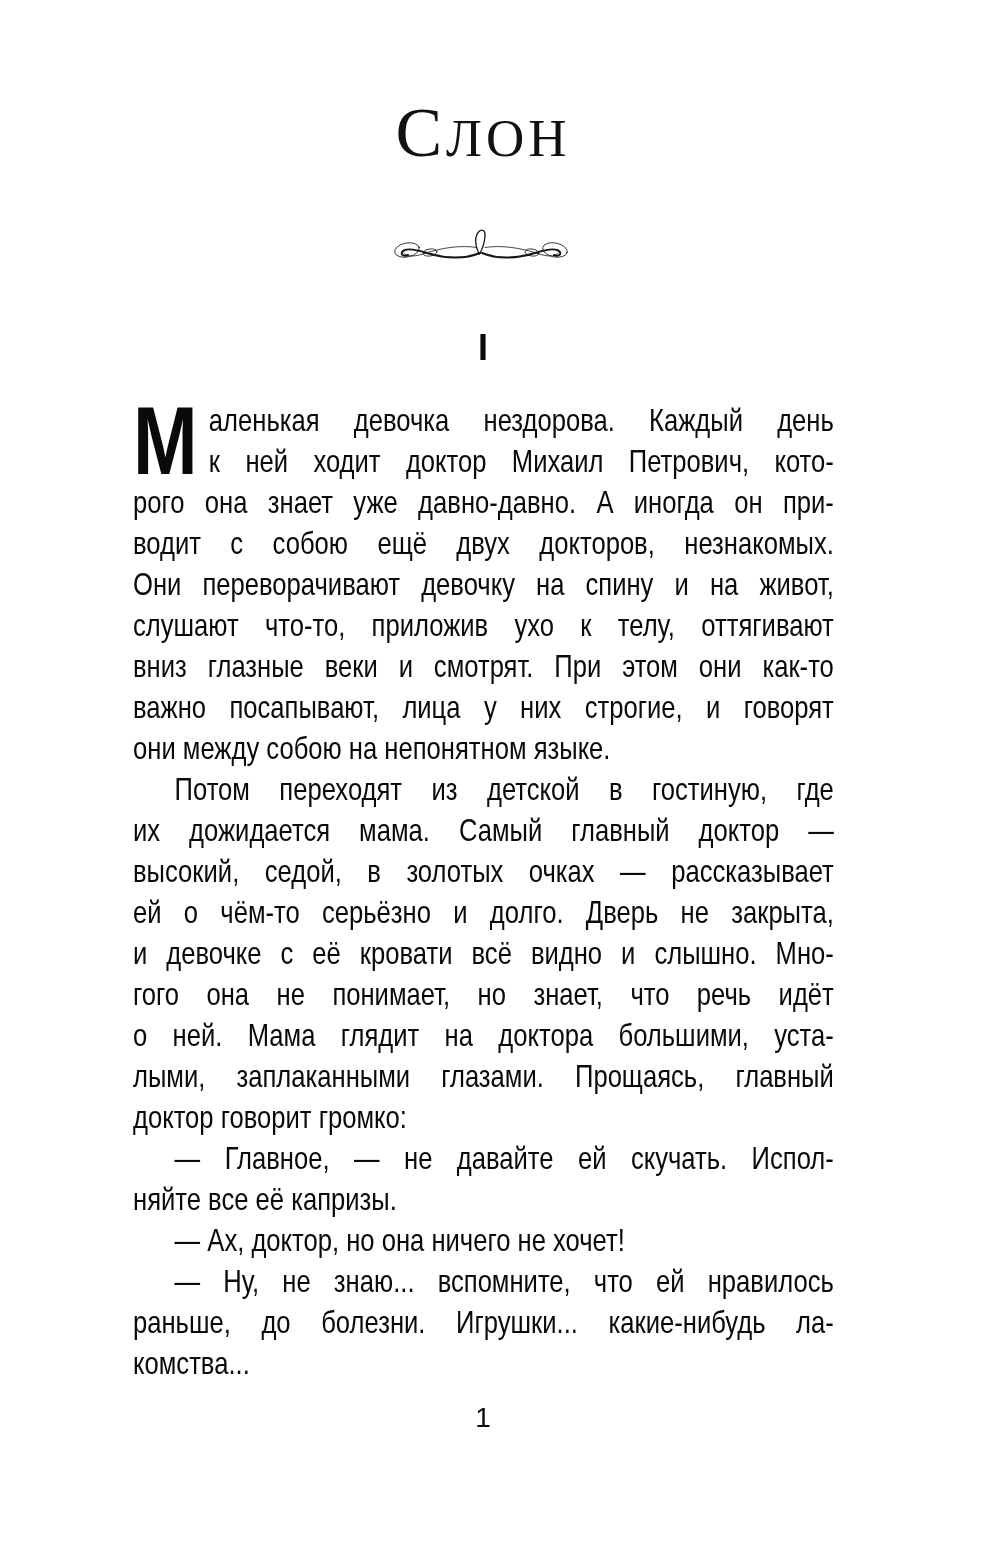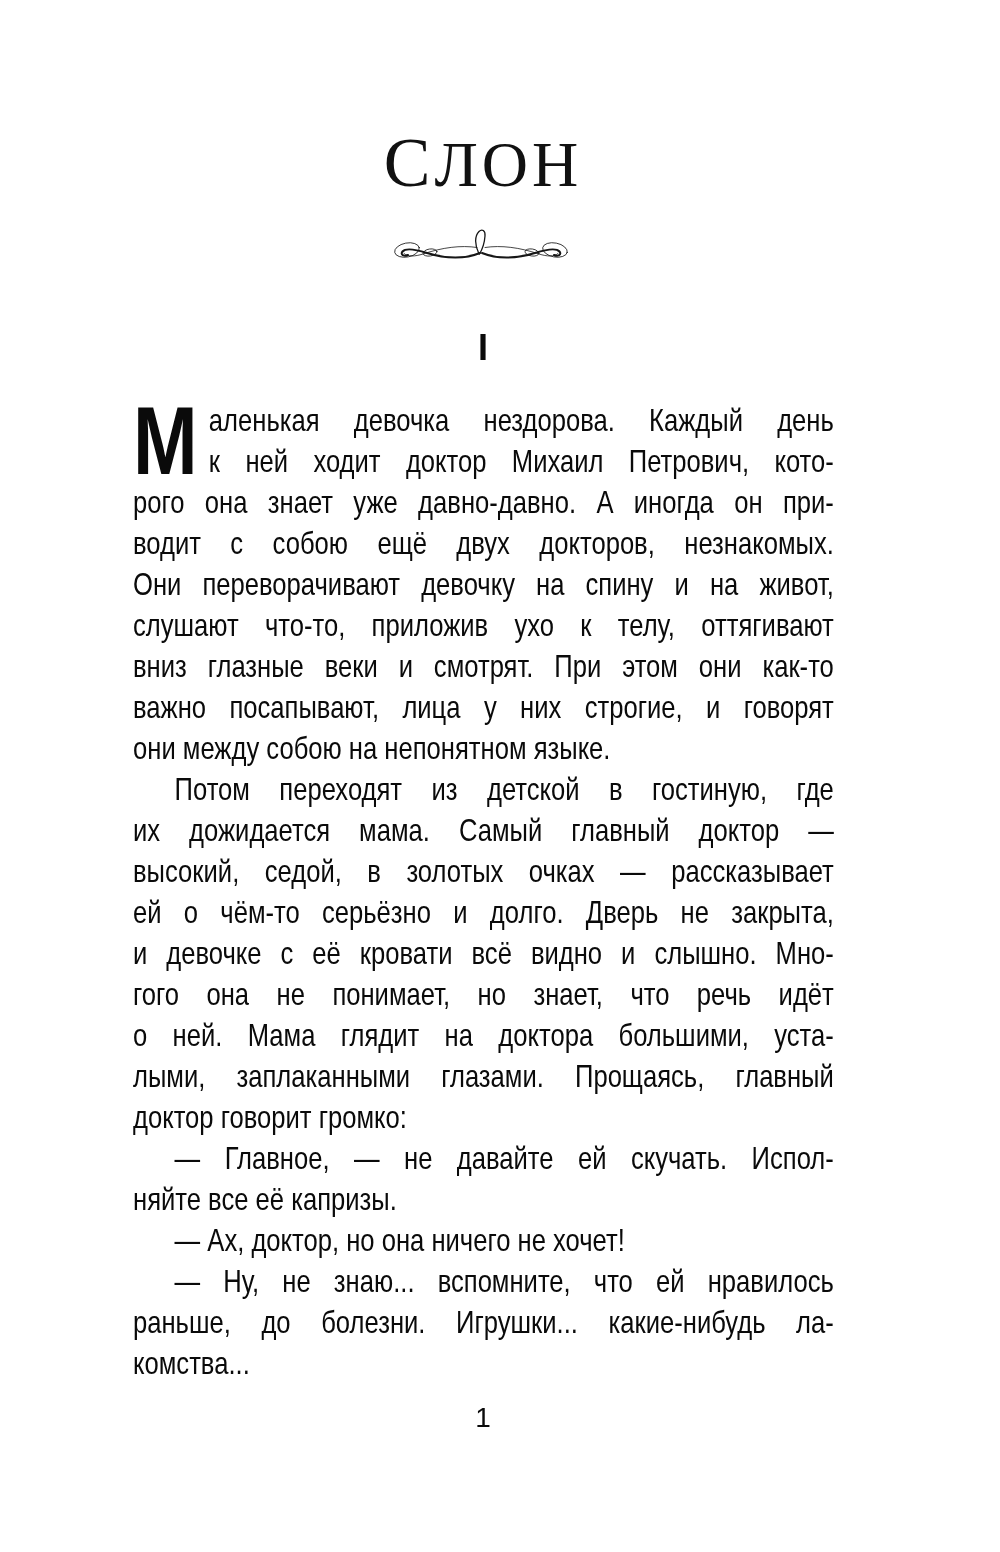--- a/index.html
+++ b/index.html
@@ -7,26 +7,26 @@
     position: relative;
     width: 1000px;
     height: 1552px;
     background: #ffffff;
     color: #0a0a0a;
     font-family: "Liberation Sans", sans-serif;
     overflow: hidden;
   }
   .title {
     position: absolute;
-    left: 133px; top: 128px; width: 700px;
+    left: 133px; top: 98px; width: 700px;
     margin: 0;
     text-align: center;
     font-family: "Liberation Serif", serif;
     font-weight: 400;
-    font-size: 64px;
+    font-size: 53px;
     line-height: 70px;
     letter-spacing: 4px;
     color: #111111;
   }
   .title::first-letter { font-size: 70px; }
   .ornament {
     position: absolute;
     left: 133px; top: 224px; width: 700px;
     text-align: center;
   }

